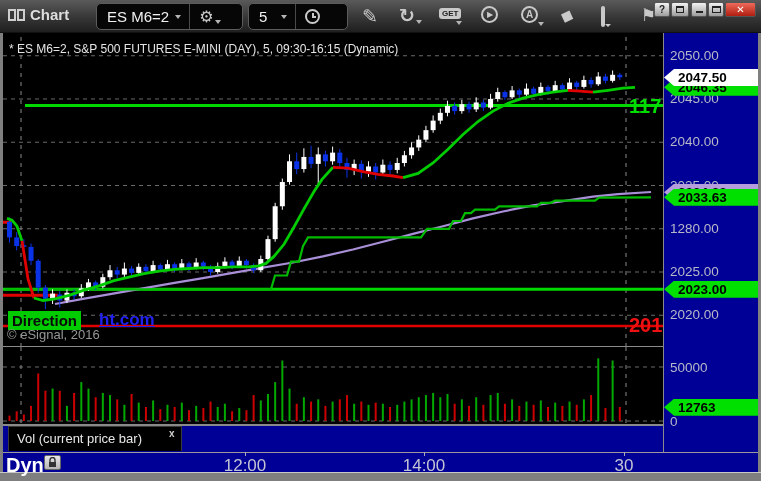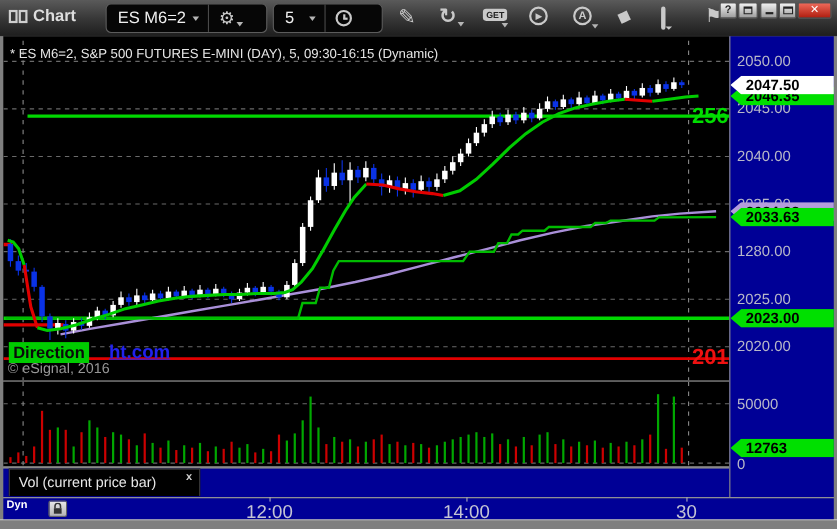--- a/index.html
+++ b/index.html
@@ -62,21 +62,21 @@
     font-size:13.5px; font-weight:bold; color:#000;
     clip-path:polygon(0 50%, 10px 0, 100% 0, 100% 100%, 10px 100%); }
   .bubble.white { background:#fff; }
   .bubble.green { background:#00e000; }
   .bubble.purple { background:#b49ddc; }
 
   
   #vol-tab { left:5px; top:0px; width:174px; height:25px; background:#000; border:1px solid #3a3a3a; border-bottom:none; }
   #vol-tab-label { left:8px; top:4px; color:#e8e8e8; font-size:13px; }
   #vol-tab-close { left:160px; top:1px; color:#cfcfcf; font-size:10px; font-weight:bold; }
-  #dyn-label { left:3px; top:1px; color:#fff; font-size:10px; font-weight:bold; }
+  #dyn-label { left:3px; top:1px; color:#fff; font-size:20px; font-weight:bold; }
   #lock-btn { left:41px; top:2px; width:17px; height:15px; background:linear-gradient(#e8e8e8,#b5b5b5);
     border:1px solid #666; border-radius:2px; display:flex; align-items:center; justify-content:center; }
   .time-label { position:absolute; top:3px; color:#c4c4d4; font-size:17px; transform:translateX(-50%); }
   .time-tick { position:absolute; top:-1px; width:1px; height:4px; background:#aab; }
 </style>
 </head>
 <body>
 
 <div id="titlebar" class="abs">
   <div id="win-icon" class="abs">
@@ -491,21 +491,21 @@
       </g>
       <polyline points="4,185.4 9,187.1 14,193.2 19,207.9" fill="none" stroke="#00cc00" stroke-width="2.8"></polyline>
       <polyline points="19,207.9 25,245.9 31,265.0" fill="none" stroke="#e10000" stroke-width="2.8"></polyline>
       <polyline points="31,265.0 40,267.5 52,265.8 66,262.4 81,257.2 96,252.8 111,247.6 126,244.2 141,240.7 156,238.1 171,236.4 186,235.5 201,234.7 216,234.7 231,233.8 246,233.8 256,232.9 263,230.4 271,223.4 281,211.3 291,194.0 301,175.9 311,158.6 319,146.4 330,134.3" fill="none" stroke="#00cc00" stroke-width="2.8"></polyline>
       <polyline points="330,134.3 345,135.2 360,138.7 375,141.3 390,143.0 400,144.7" fill="none" stroke="#e10000" stroke-width="2.8"></polyline>
       <polyline points="400,144.7 415,140.4 430,130.0 445,116.2 460,101.5 475,88.5 490,78.1 505,70.3 520,65.1 535,61.7 550,59.1 565,57.3" fill="none" stroke="#00cc00" stroke-width="2.8"></polyline>
       <polyline points="565,57.3 577,58.2 590,59.1" fill="none" stroke="#e10000" stroke-width="2.8"></polyline>
       <polyline points="590,59.1 605,57.3 620,55.2 632,54.3" fill="none" stroke="#00cc00" stroke-width="2.8"></polyline>
     </svg>
   <div id="chart-header" class="abs">* ES M6=2, S&amp;P 500 FUTURES E-MINI (DAY), 5, 09:30-16:15 (Dynamic)</div>
-  <div id="big-label-1" class="abs big-label" style="color: rgb(0, 221, 0); left: 626px; top: 62.4875px;">256</div>
+  <div id="big-label-1" class="abs big-label" style="color: rgb(0, 221, 0); left: 626px; top: 62.4875px;">117</div>
   <div id="big-label-2" class="abs big-label" style="color: rgb(238, 17, 17); left: 626px; top: 281.062px;">201</div>
   <div id="wm-box" class="abs">Direction</div>
   <div id="wm-link" class="abs">ht.com</div>
   <div id="copyright" class="abs">© eSignal, 2016</div>
 </div>
 <div id="sep1" class="abs"></div>
 
 <div id="vol-pane" class="abs">
   <svg id="vol-svg" width="660" height="77">
       <line x1="0" x2="660" y1="20" y2="20" stroke="#6a6a6a" stroke-dasharray="4 4" stroke-width="1"></line>

